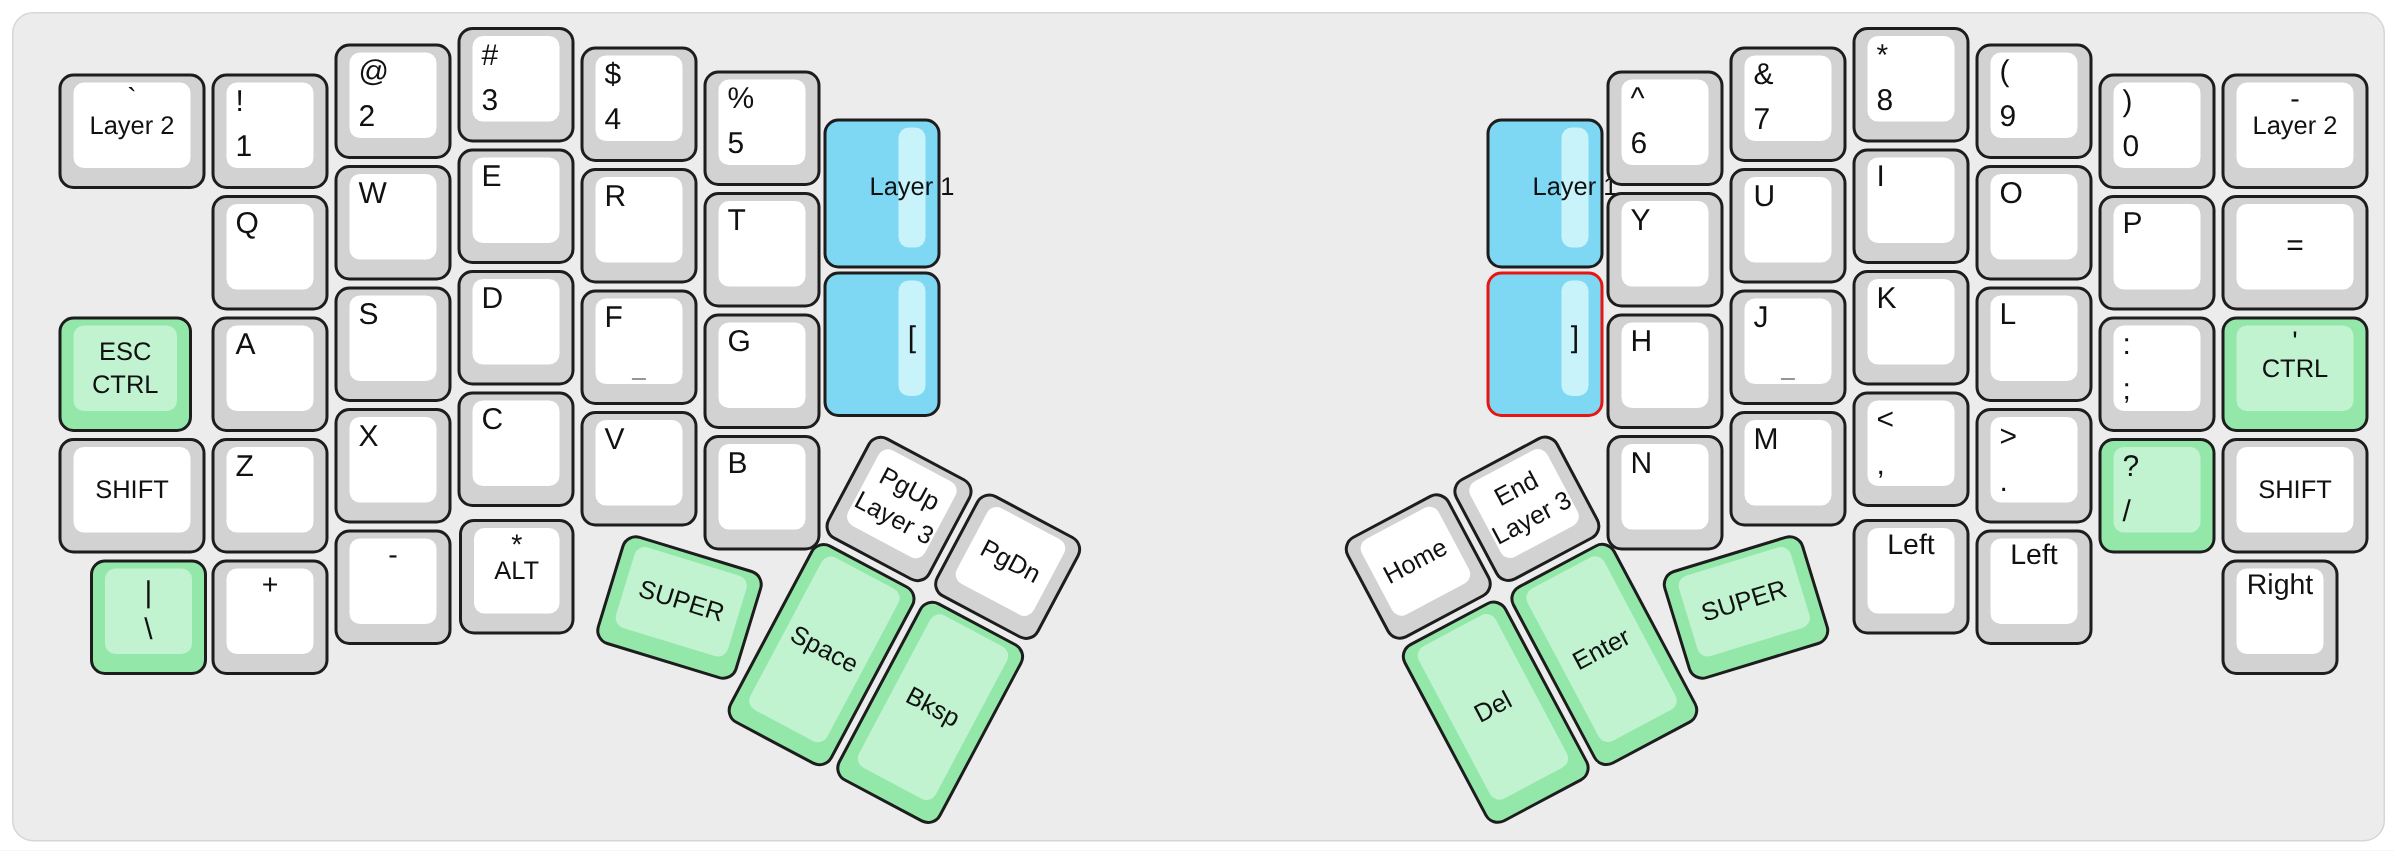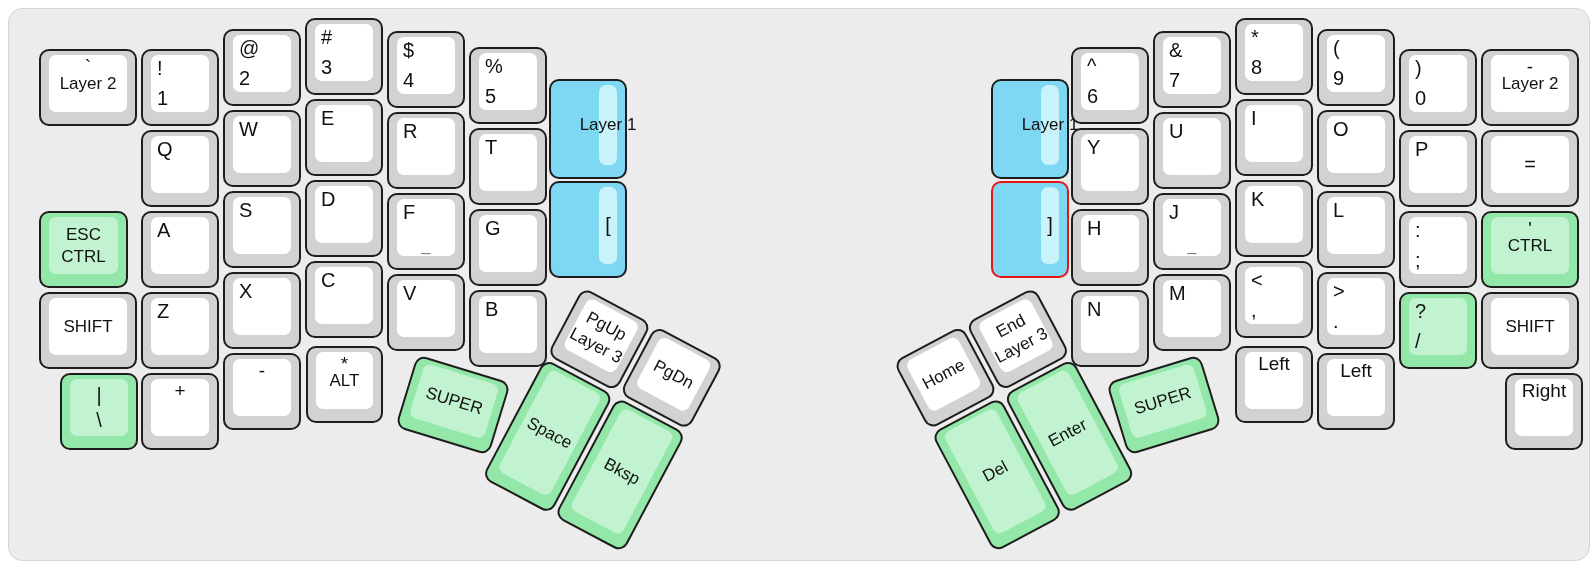--- a/index.html
+++ b/index.html
@@ -445,21 +445,21 @@
           </div>
         </div>
       </div>
       <div class="key white" style="left: 1472px; top: 283px; width: 98px; height: 77px;">
         <div class="ktop">
           <div class="cwrap">
             <div class="line">SHIFT</div>
           </div>
         </div>
       </div>
-      <div class="key white" style="left: 1472px; top: 364px; width: 78px; height: 77px; margin-left: 24px;">
+      <div class="key white" style="left: 1472px; top: 364px; width: 78px; height: 77px;">
         <div class="ktop">
           <div class="lab topc">Right</div>
         </div>
       </div>
       <div class="key green" style="left: 1106px; top: 358px; width: 98px; height: 76px; transform: rotate(-17deg); transform-origin: center center;">
         <div class="ktop">
           <div class="cwrap">
             <div class="line">SUPER</div>
           </div>
         </div>

